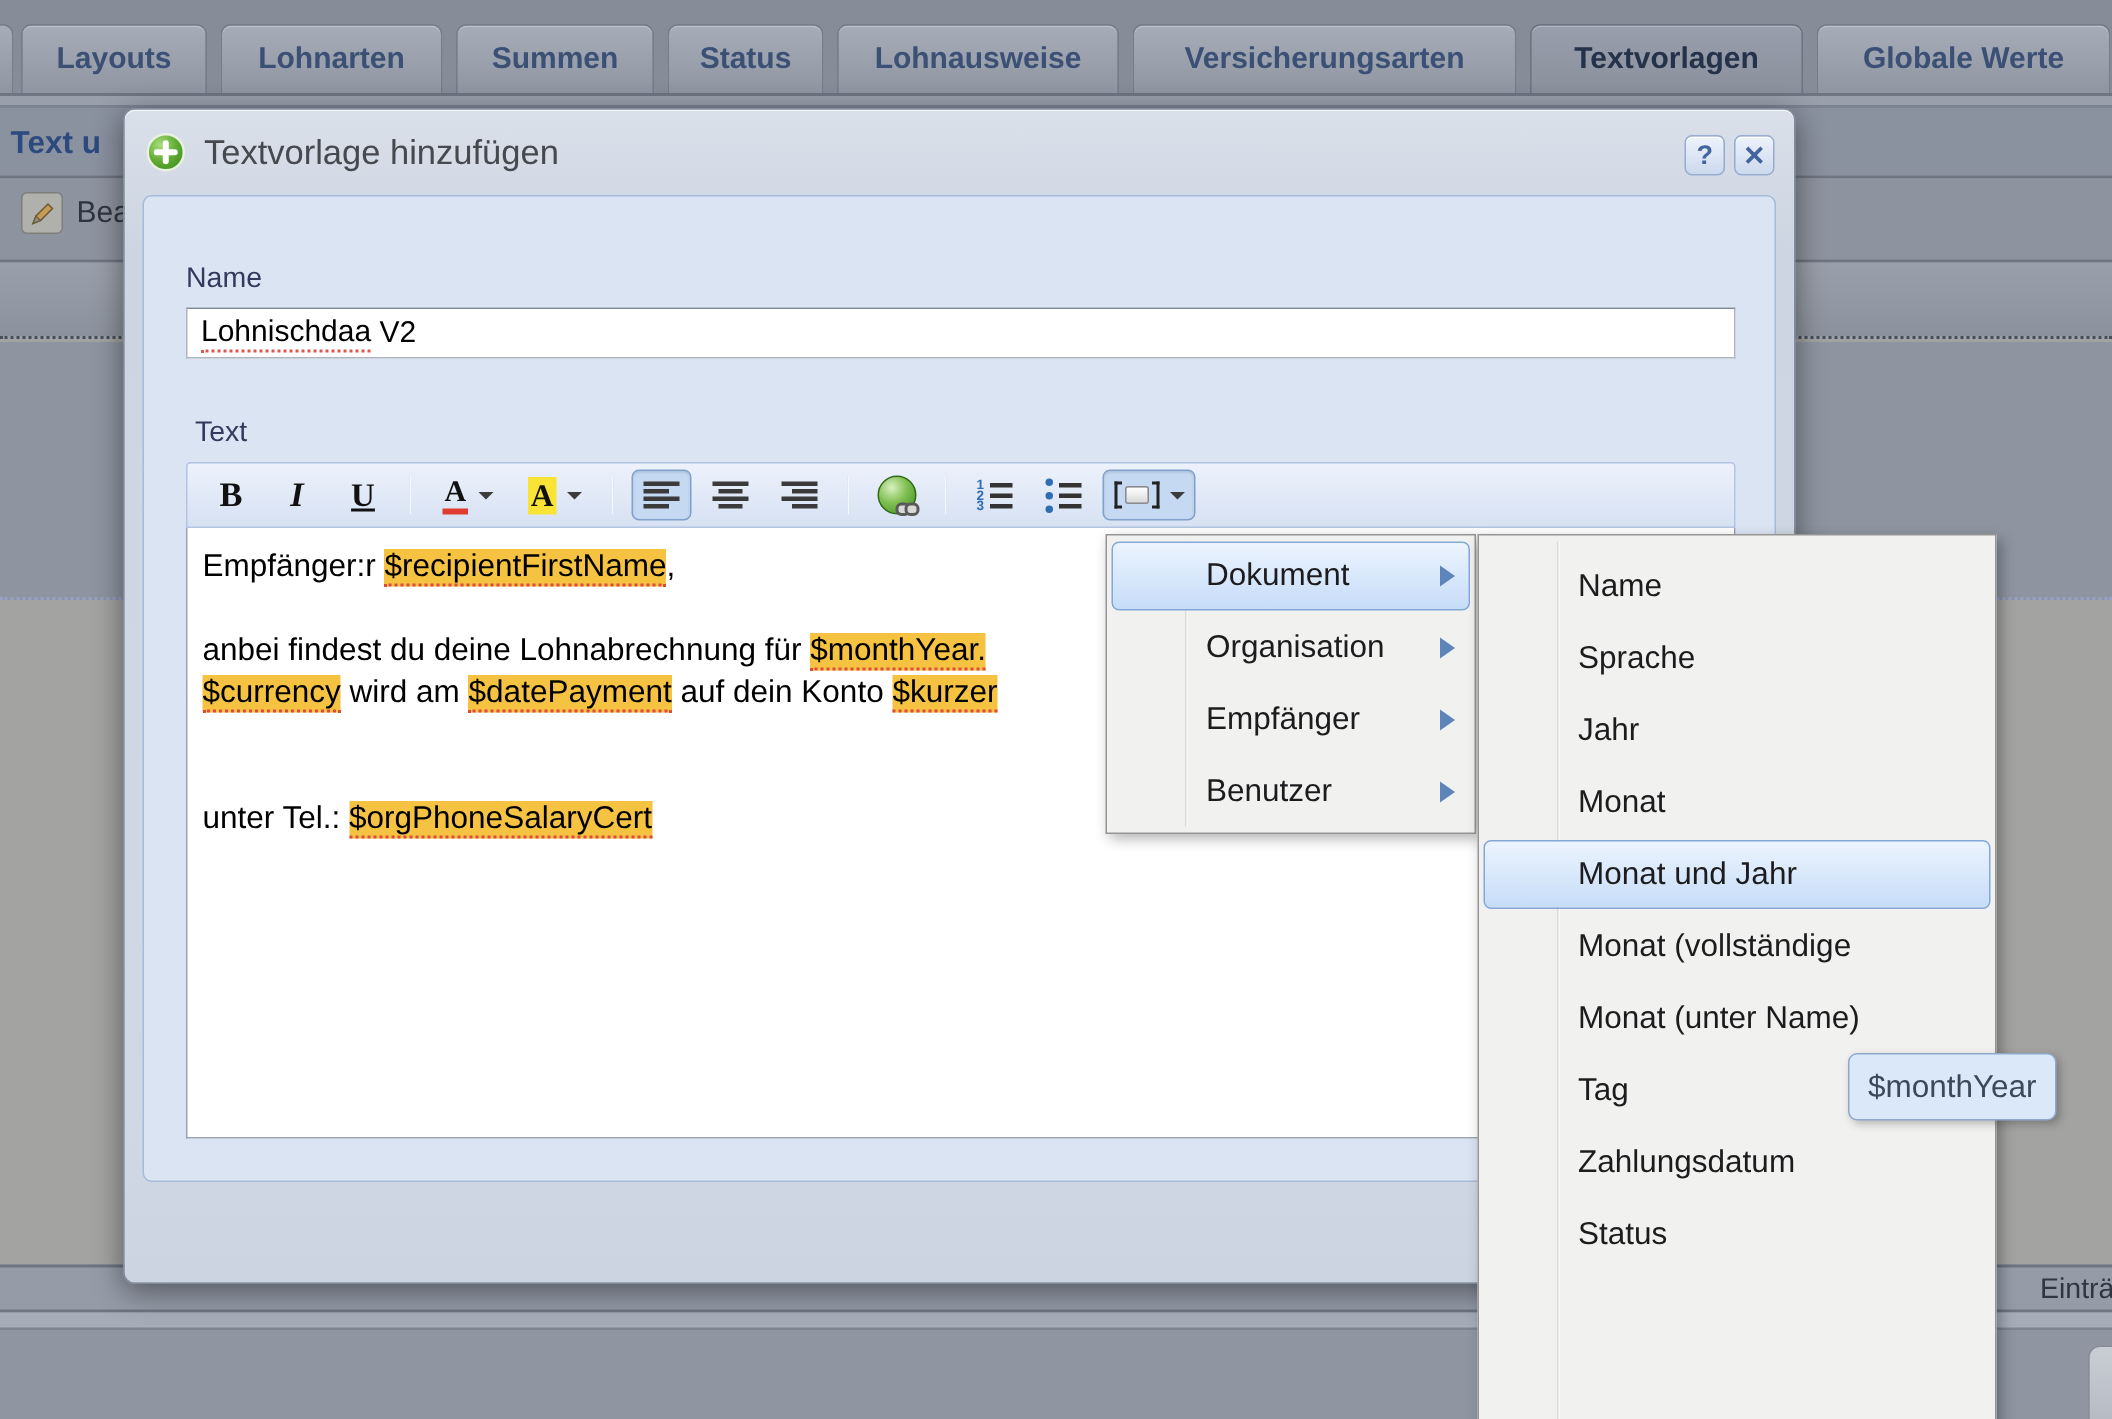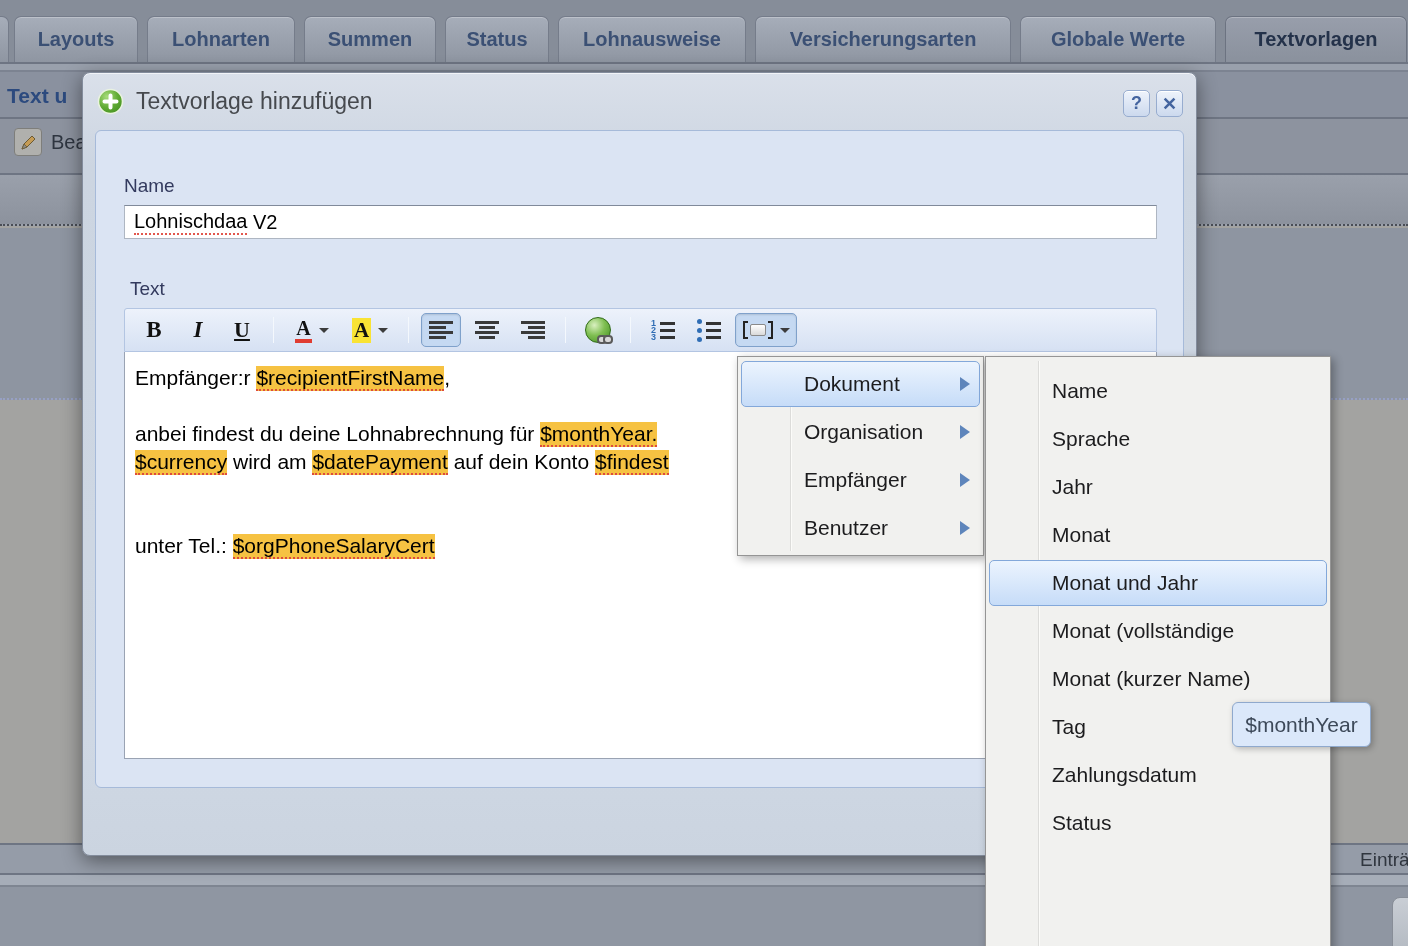--- a/index.html
+++ b/index.html
@@ -175,22 +175,22 @@
   <div class="bg-partial-button"></div>
 
   <div class="tab-stub"></div>
   <div class="tab-row">
     <div class="tab" style="width:124px">Layouts</div>
     <div class="tab" style="width:148px">Lohnarten</div>
     <div class="tab" style="width:132px">Summen</div>
     <div class="tab" style="width:104px">Status</div>
     <div class="tab" style="width:188px">Lohnausweise</div>
     <div class="tab" style="width:256px">Versicherungsarten</div>
+    <div class="tab active" style="width:182px">Textvorlagen</div>
     <div class="tab" style="width:196px">Globale Werte</div>
-    <div class="tab active" style="width:182px">Textvorlagen</div>
   </div>
 
   <div class="dialog">
     <div class="dialog-header">
       <svg width="27" height="27" viewBox="0 0 27 27">
         <defs>
           <radialGradient id="gplus" cx="0.35" cy="0.3" r="0.9">
             <stop offset="0" stop-color="#a8dc7c"></stop>
             <stop offset="0.5" stop-color="#61ab34"></stop>
             <stop offset="1" stop-color="#3c8a1b"></stop>
@@ -306,21 +306,21 @@
               <span class="ph-box"></span>
               <span class="ph-brr"></span>
             </span>
           <span class="caret"></span>
         </span>
       </div>
 
       <div class="editor">
         <p><span>Empfänger:r </span><span class="var">$recipientFirstName</span><span>,</span></p>
         <p><span>anbei findest du deine Lohnabrechnung für </span><span class="var">$monthYear.</span><br>
-          <span class="var">$currency</span><span> wird am </span><span class="var">$datePayment</span><span> auf dein Konto </span><span class="var">$findest</span></p>
+          <span class="var">$currency</span><span> wird am </span><span class="var">$datePayment</span><span> auf dein Konto </span><span class="var">$kurzer</span></p>
         <p><br>
           <span>unter Tel.: </span><span class="var">$orgPhoneSalaryCert</span></p>
       </div>
     </div>
 
   </div>
 
   <div class="menu ctx-menu">
     <div class="menu-item selected">
       <span class="mi-label">Dokument</span>
@@ -353,21 +353,21 @@
     <div class="menu-item">
         <span class="mi-label">Monat</span>
       </div>
     <div class="menu-item selected">
         <span class="mi-label">Monat und Jahr</span>
       </div>
     <div class="menu-item">
         <span class="mi-label">Monat (vollständige</span>
       </div>
     <div class="menu-item">
-        <span class="mi-label">Monat (kurzer Name)</span>
+        <span class="mi-label">Monat (unter Name)</span>
       </div>
     <div class="menu-item">
         <span class="mi-label">Tag</span>
       </div>
     <div class="menu-item">
         <span class="mi-label">Zahlungsdatum</span>
       </div>
     <div class="menu-item">
         <span class="mi-label">Status</span>
       </div>

